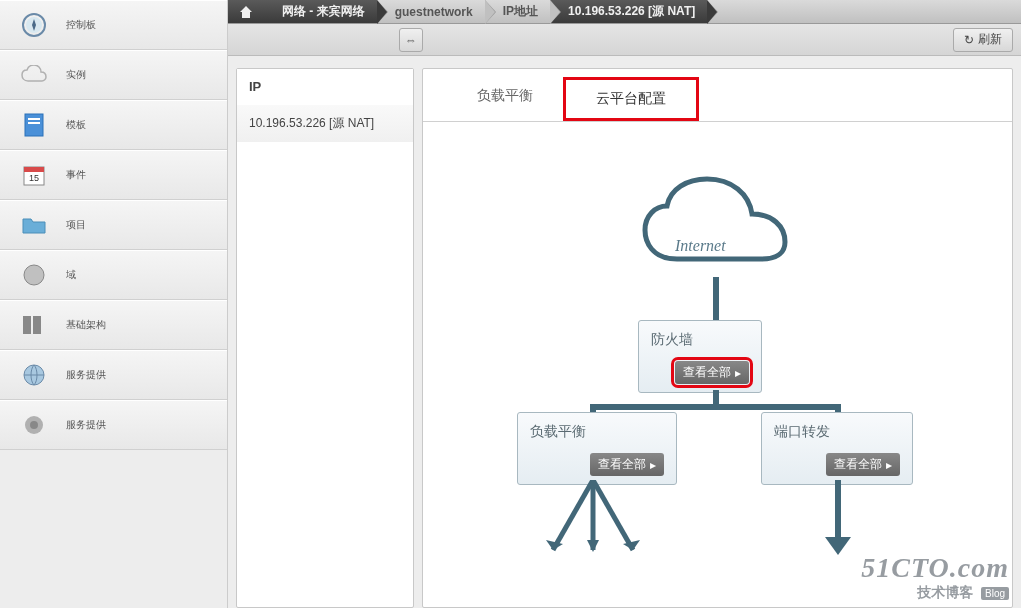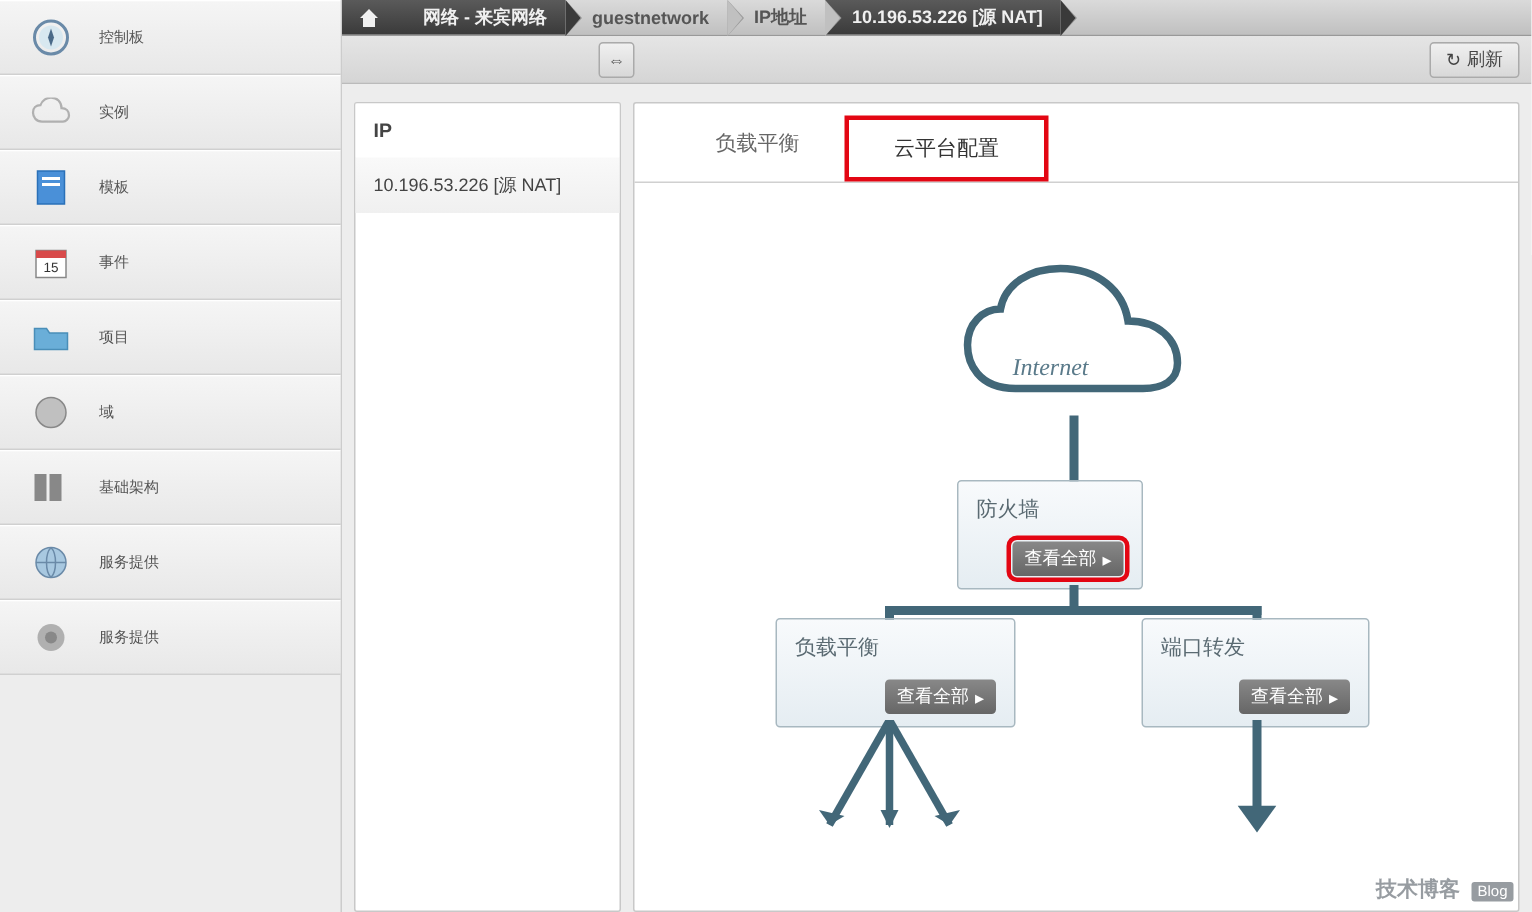--- a/index.html
+++ b/index.html
@@ -249,17 +249,18 @@
           <svg style="position:absolute; left:402px; top:415px;" width="26" height="20">
               <polygon points="13,18 0,0 26,0" fill="#426778"></polygon>
             </svg>
         </div>
       </div>
     </div>
   </div>
 </div>
 
 <div class="watermark">
+  <div class="watermark-main">51CTO.com</div>
   <div>
     <span class="watermark-sub">技术博客</span>
     <span class="watermark-blog">Blog</span>
   </div>
 </div>
 
 </body></html>

